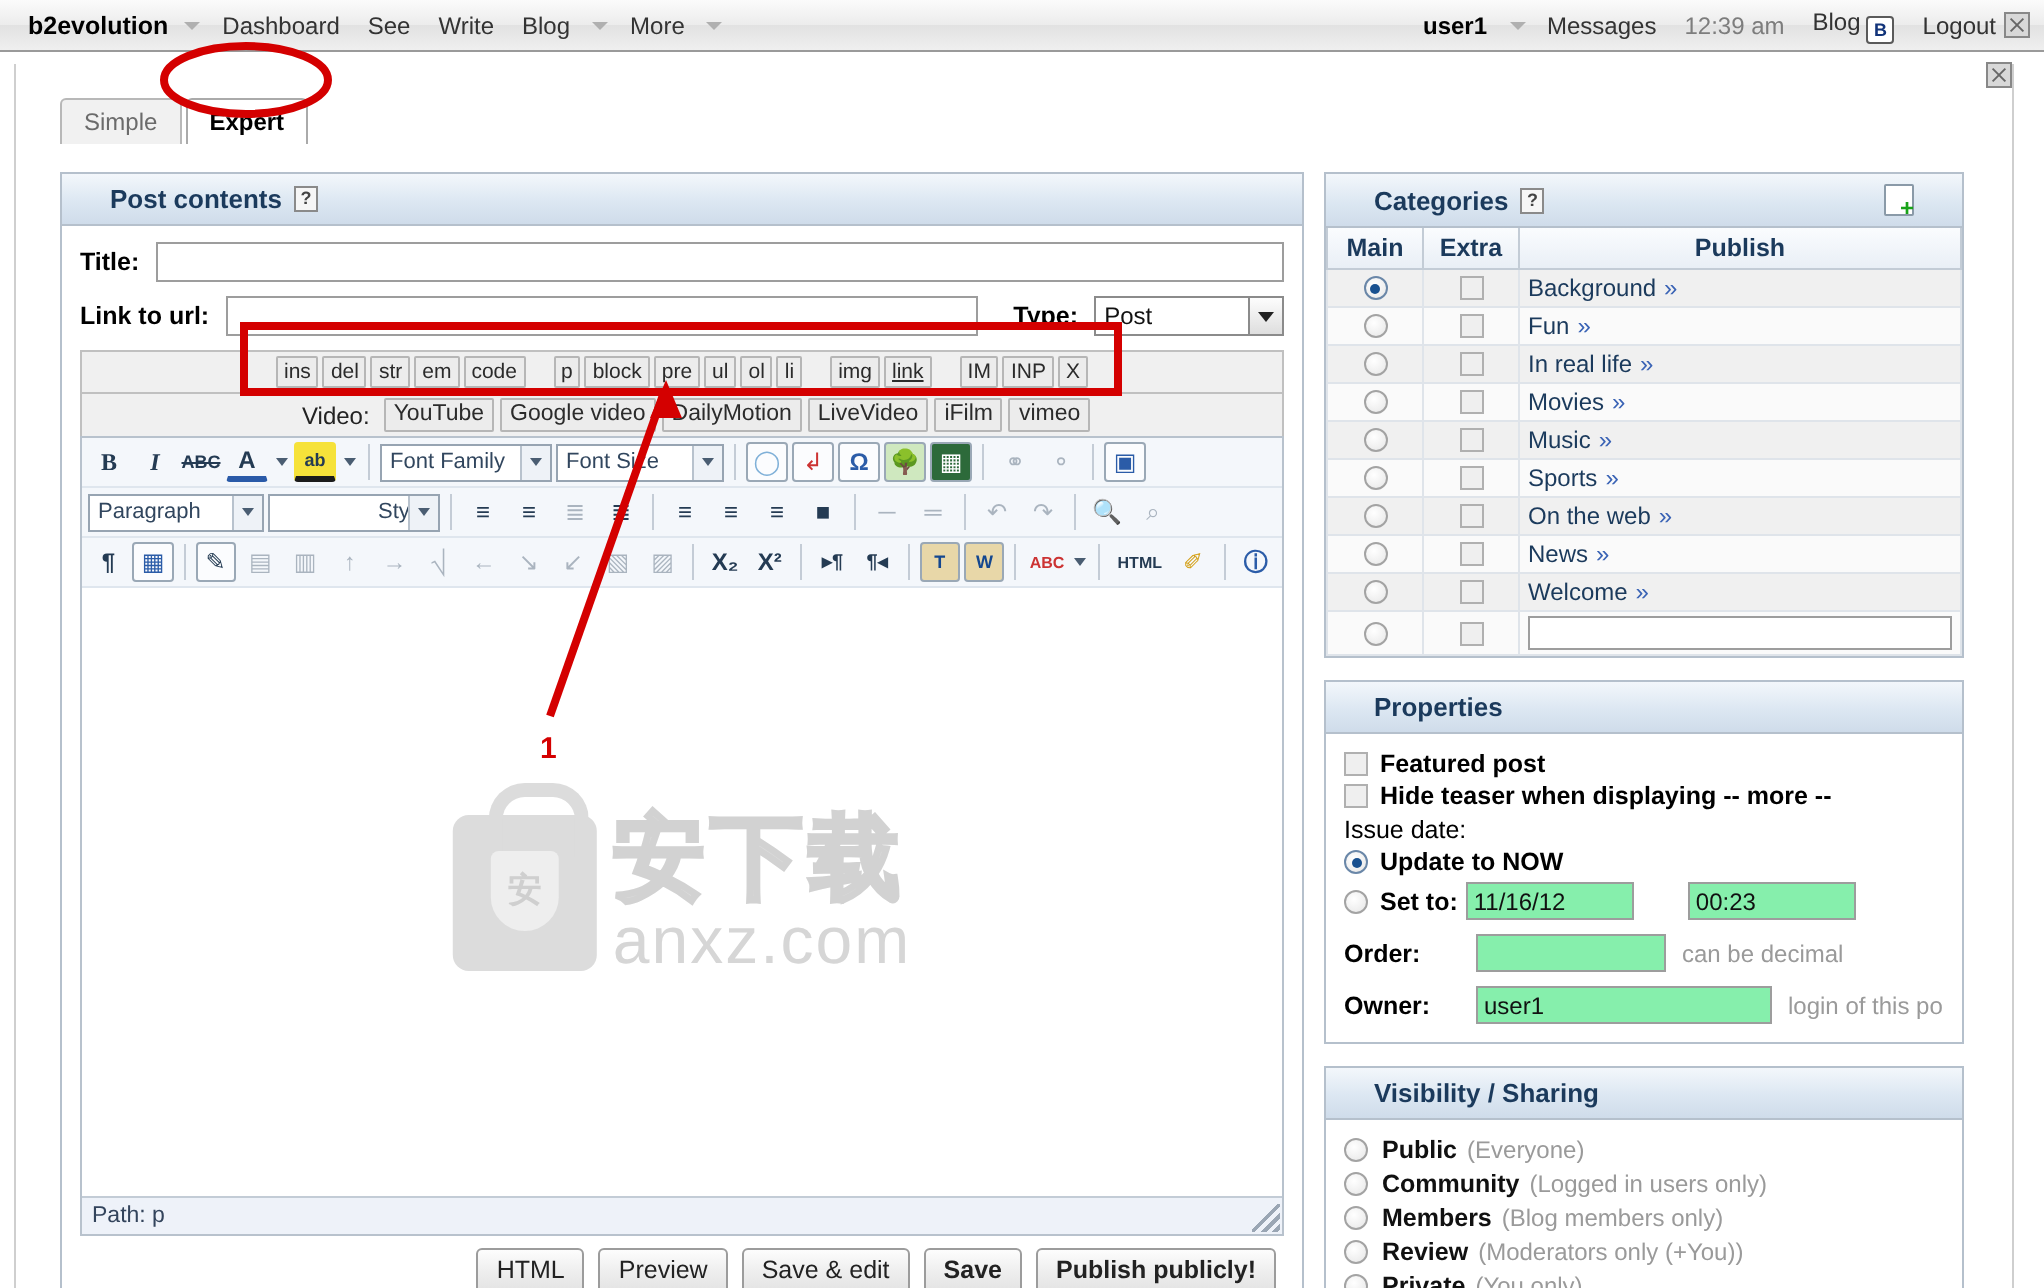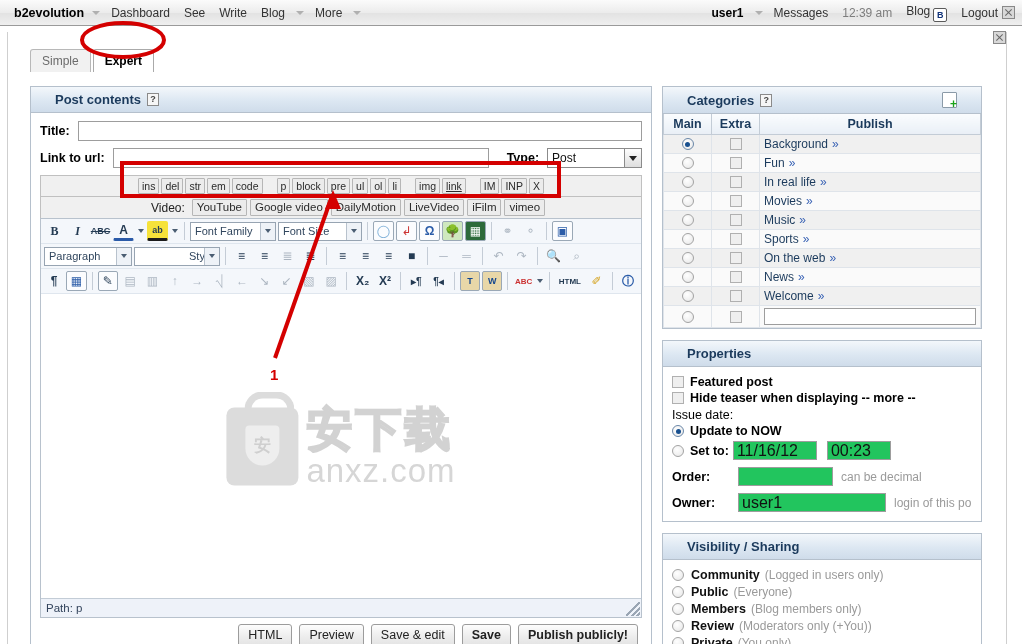--- a/index.html
+++ b/index.html
@@ -254,21 +254,21 @@
     display:inline-block;width:12px;height:12px;border:1px solid #b0b0b0;background:#efefef;vertical-align:-2px;
   }
   .cat-newinput{
     border:1px solid #9d9d9d;background:#fff;height:17px;width:100%;
   }
 
   
   .prop-line{ display:flex;align-items:center;margin-bottom:2px;font-size:12.5px;color:#000; }
   .prop-line .lbl{ font-weight:bold;margin-left:6px; }
   .prop-sub{ color:#000;font-size:12.5px;margin:3px 0 2px 0; }
-  .prop-input{ border:1px solid #9d9d9d;height:19px;background:#22c55e;font-size:16px;padding:1px 3px;color:#111; }
+  .prop-input{ border:1px solid #9d9d9d;height:19px;background:#86efac;font-size:12px;padding:1px 3px;color:#111; }
   .hint{ color:#9a9a9a;font-size:12px;margin-left:8px;white-space:nowrap; }
   .prop-field-row{ display:flex;align-items:center;margin-top:7px; }
   .prop-field-row .flabel{ width:58px; }
 
   
   .vis-line{ display:flex;align-items:center;margin-bottom:3px;font-size:12.5px; }
   .vis-line .name{ font-weight:bold;color:#111;margin:0 5px 0 7px; }
   .vis-line .desc{ color:#9a9a9a;font-size:12px; }
 
   
@@ -604,21 +604,21 @@
 
           <div class="prop-line">
             <span class="radio on"></span>
             <span class="lbl">Update to NOW</span>
           </div>
 
           <div class="prop-line" style="margin-top:3px;">
             <span class="radio"></span>
             <span class="lbl">Set to:</span>
             <input class="prop-input" style="width: 84px; margin-left: 4px;" type="text" value="11/16/12">
-            <input class="prop-input" style="width: 64px; margin-left: 10px;" type="text" value="00:23">
+            <input class="prop-input" style="width: 84px; margin-left: 27px;" type="text" value="00:23">
           </div>
 
           <div class="prop-field-row">
             <span class="flabel">Order:</span>
             <input class="prop-input" style="width: 95px;" type="text" value="">
             <span class="hint">can be decimal</span>
           </div>
 
           <div class="prop-field-row">
             <span class="flabel">Owner:</span>
@@ -629,27 +629,27 @@
         </div>
       </div>
 
       <div class="panel">
         <div class="panel-head">
           <span class="title">Visibility / Sharing</span>
         </div>
         <div class="panel-body" id="vis-body">
             <div class="vis-line">
               <span class="radio"></span>
+              <span class="name">Public</span>
+              <span class="desc">(Everyone)</span>
+            </div>
+            <div class="vis-line">
+              <span class="radio"></span>
               <span class="name">Community</span>
               <span class="desc">(Logged in users only)</span>
-            </div>
-            <div class="vis-line">
-              <span class="radio"></span>
-              <span class="name">Public</span>
-              <span class="desc">(Everyone)</span>
             </div>
             <div class="vis-line">
               <span class="radio"></span>
               <span class="name">Members</span>
               <span class="desc">(Blog members only)</span>
             </div>
             <div class="vis-line">
               <span class="radio"></span>
               <span class="name">Review</span>
               <span class="desc">(Moderators only (+You))</span>

